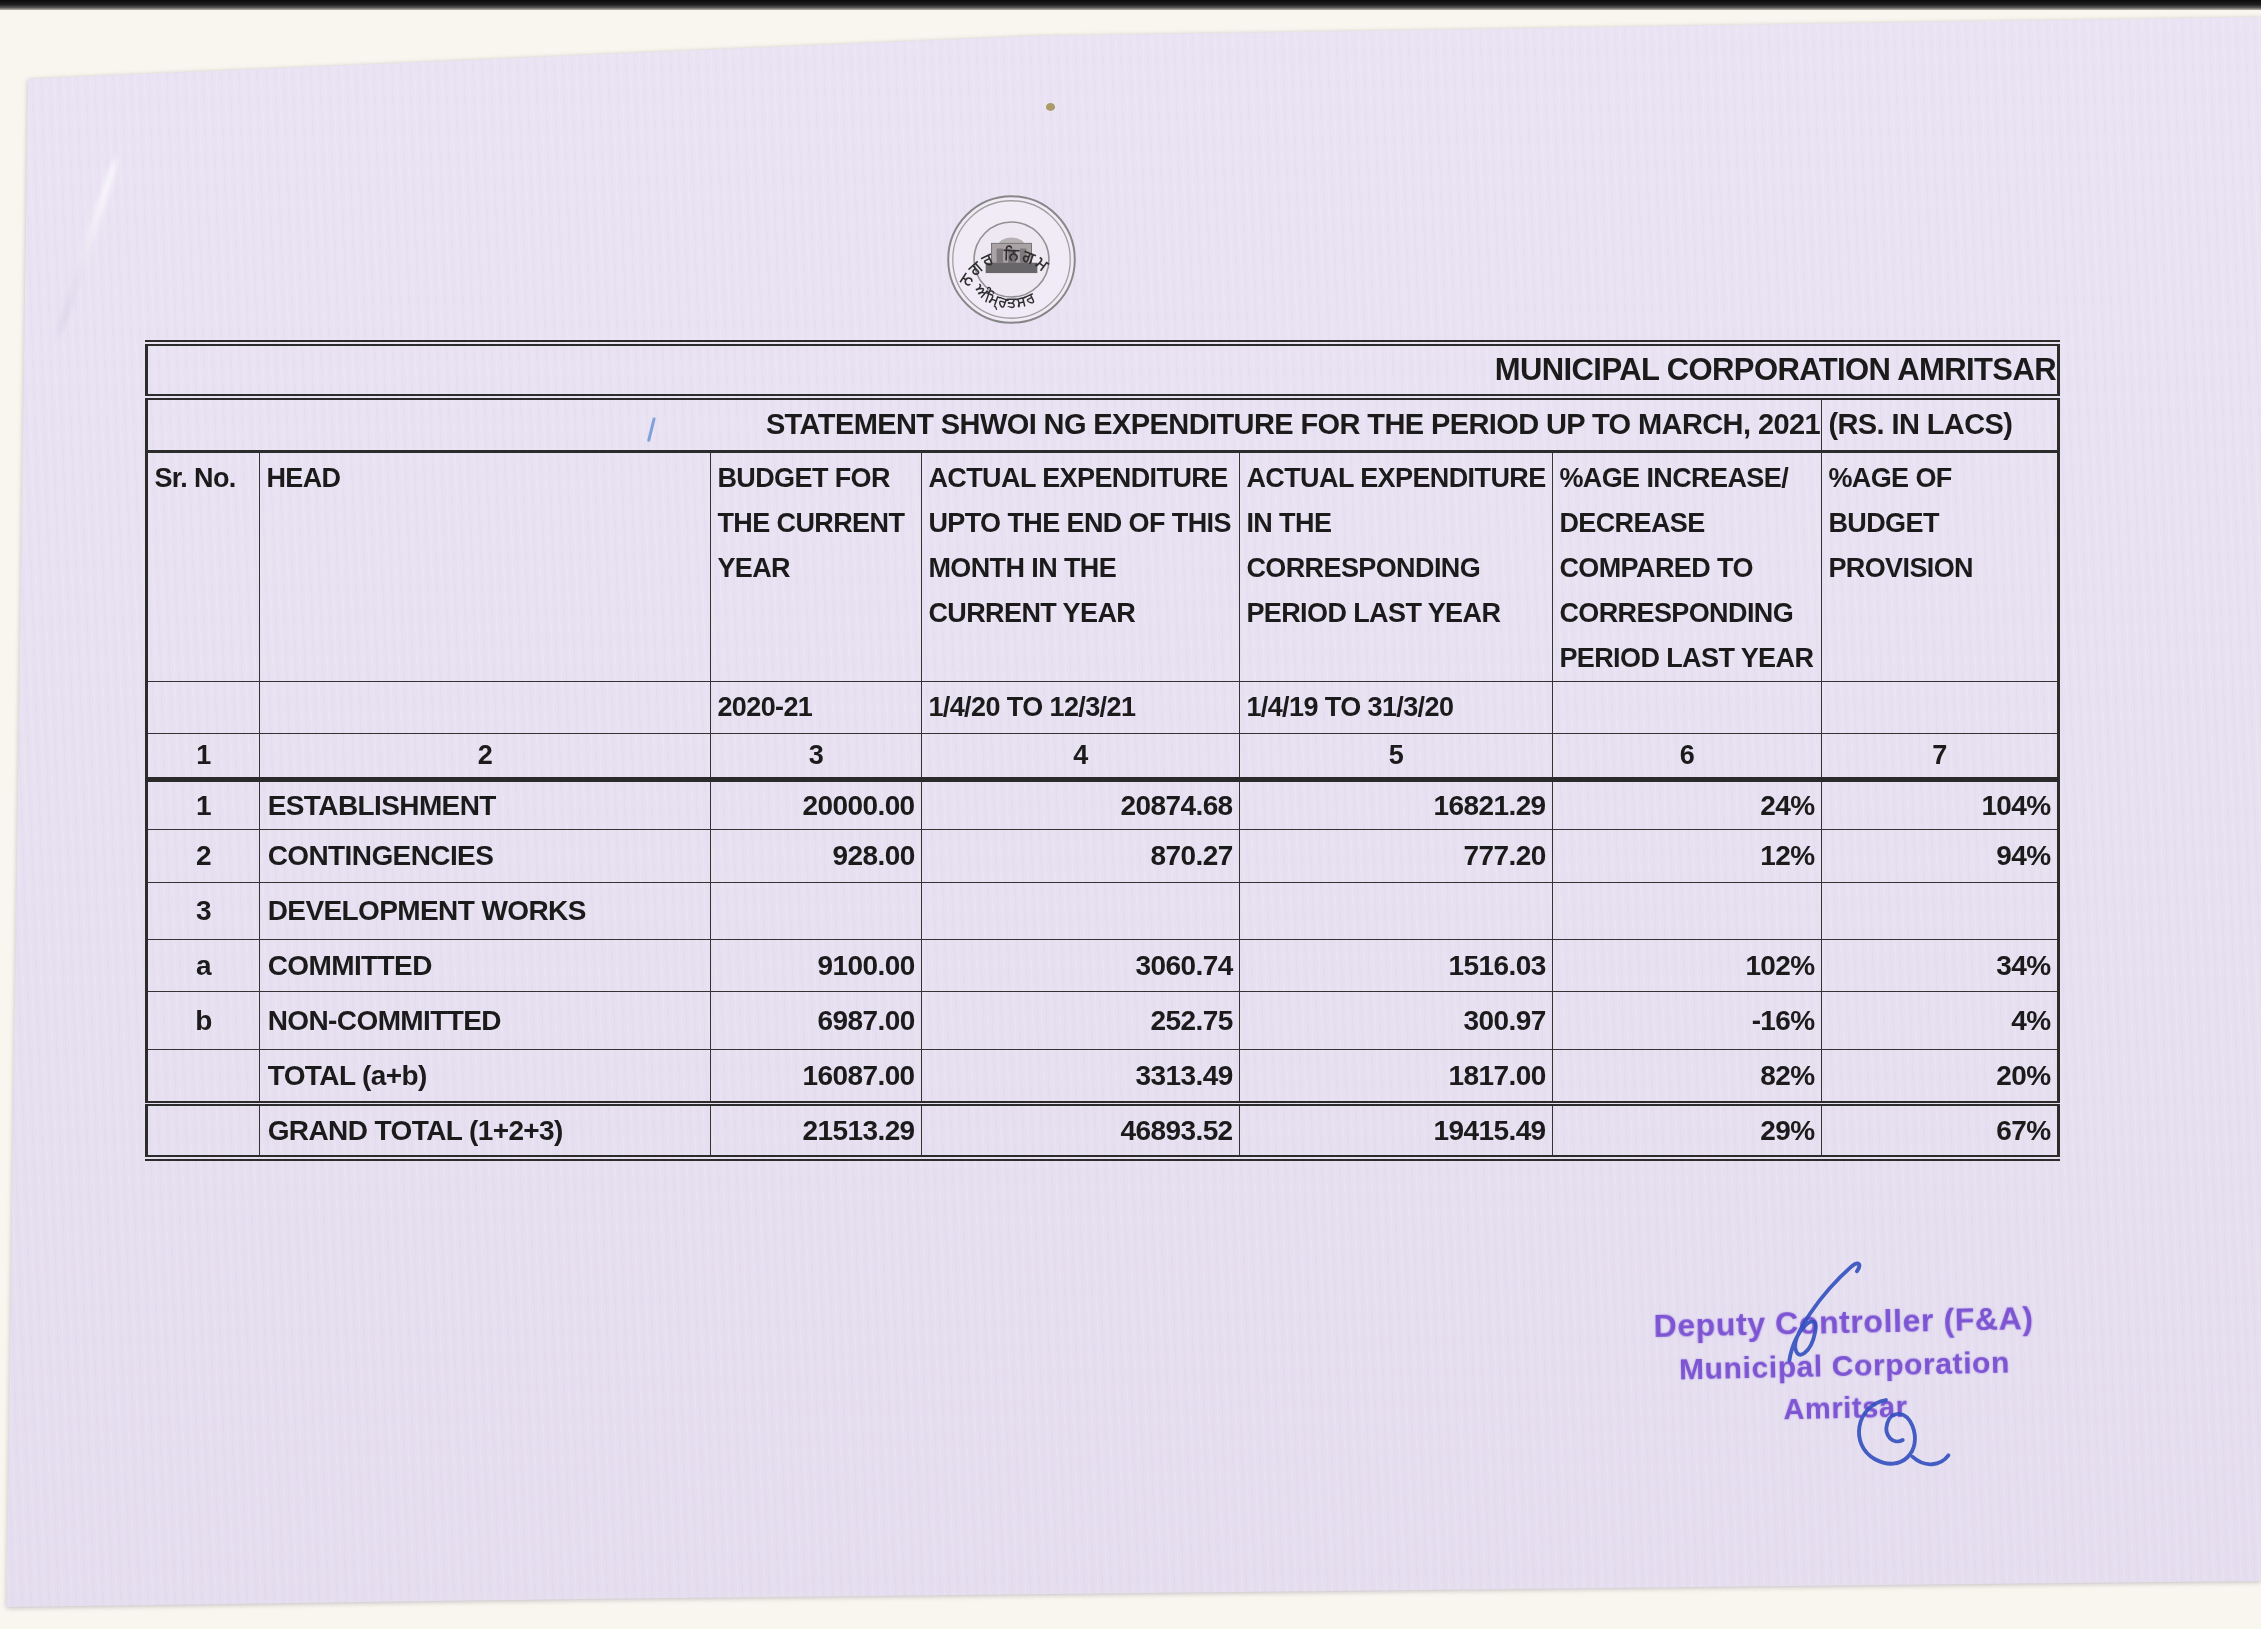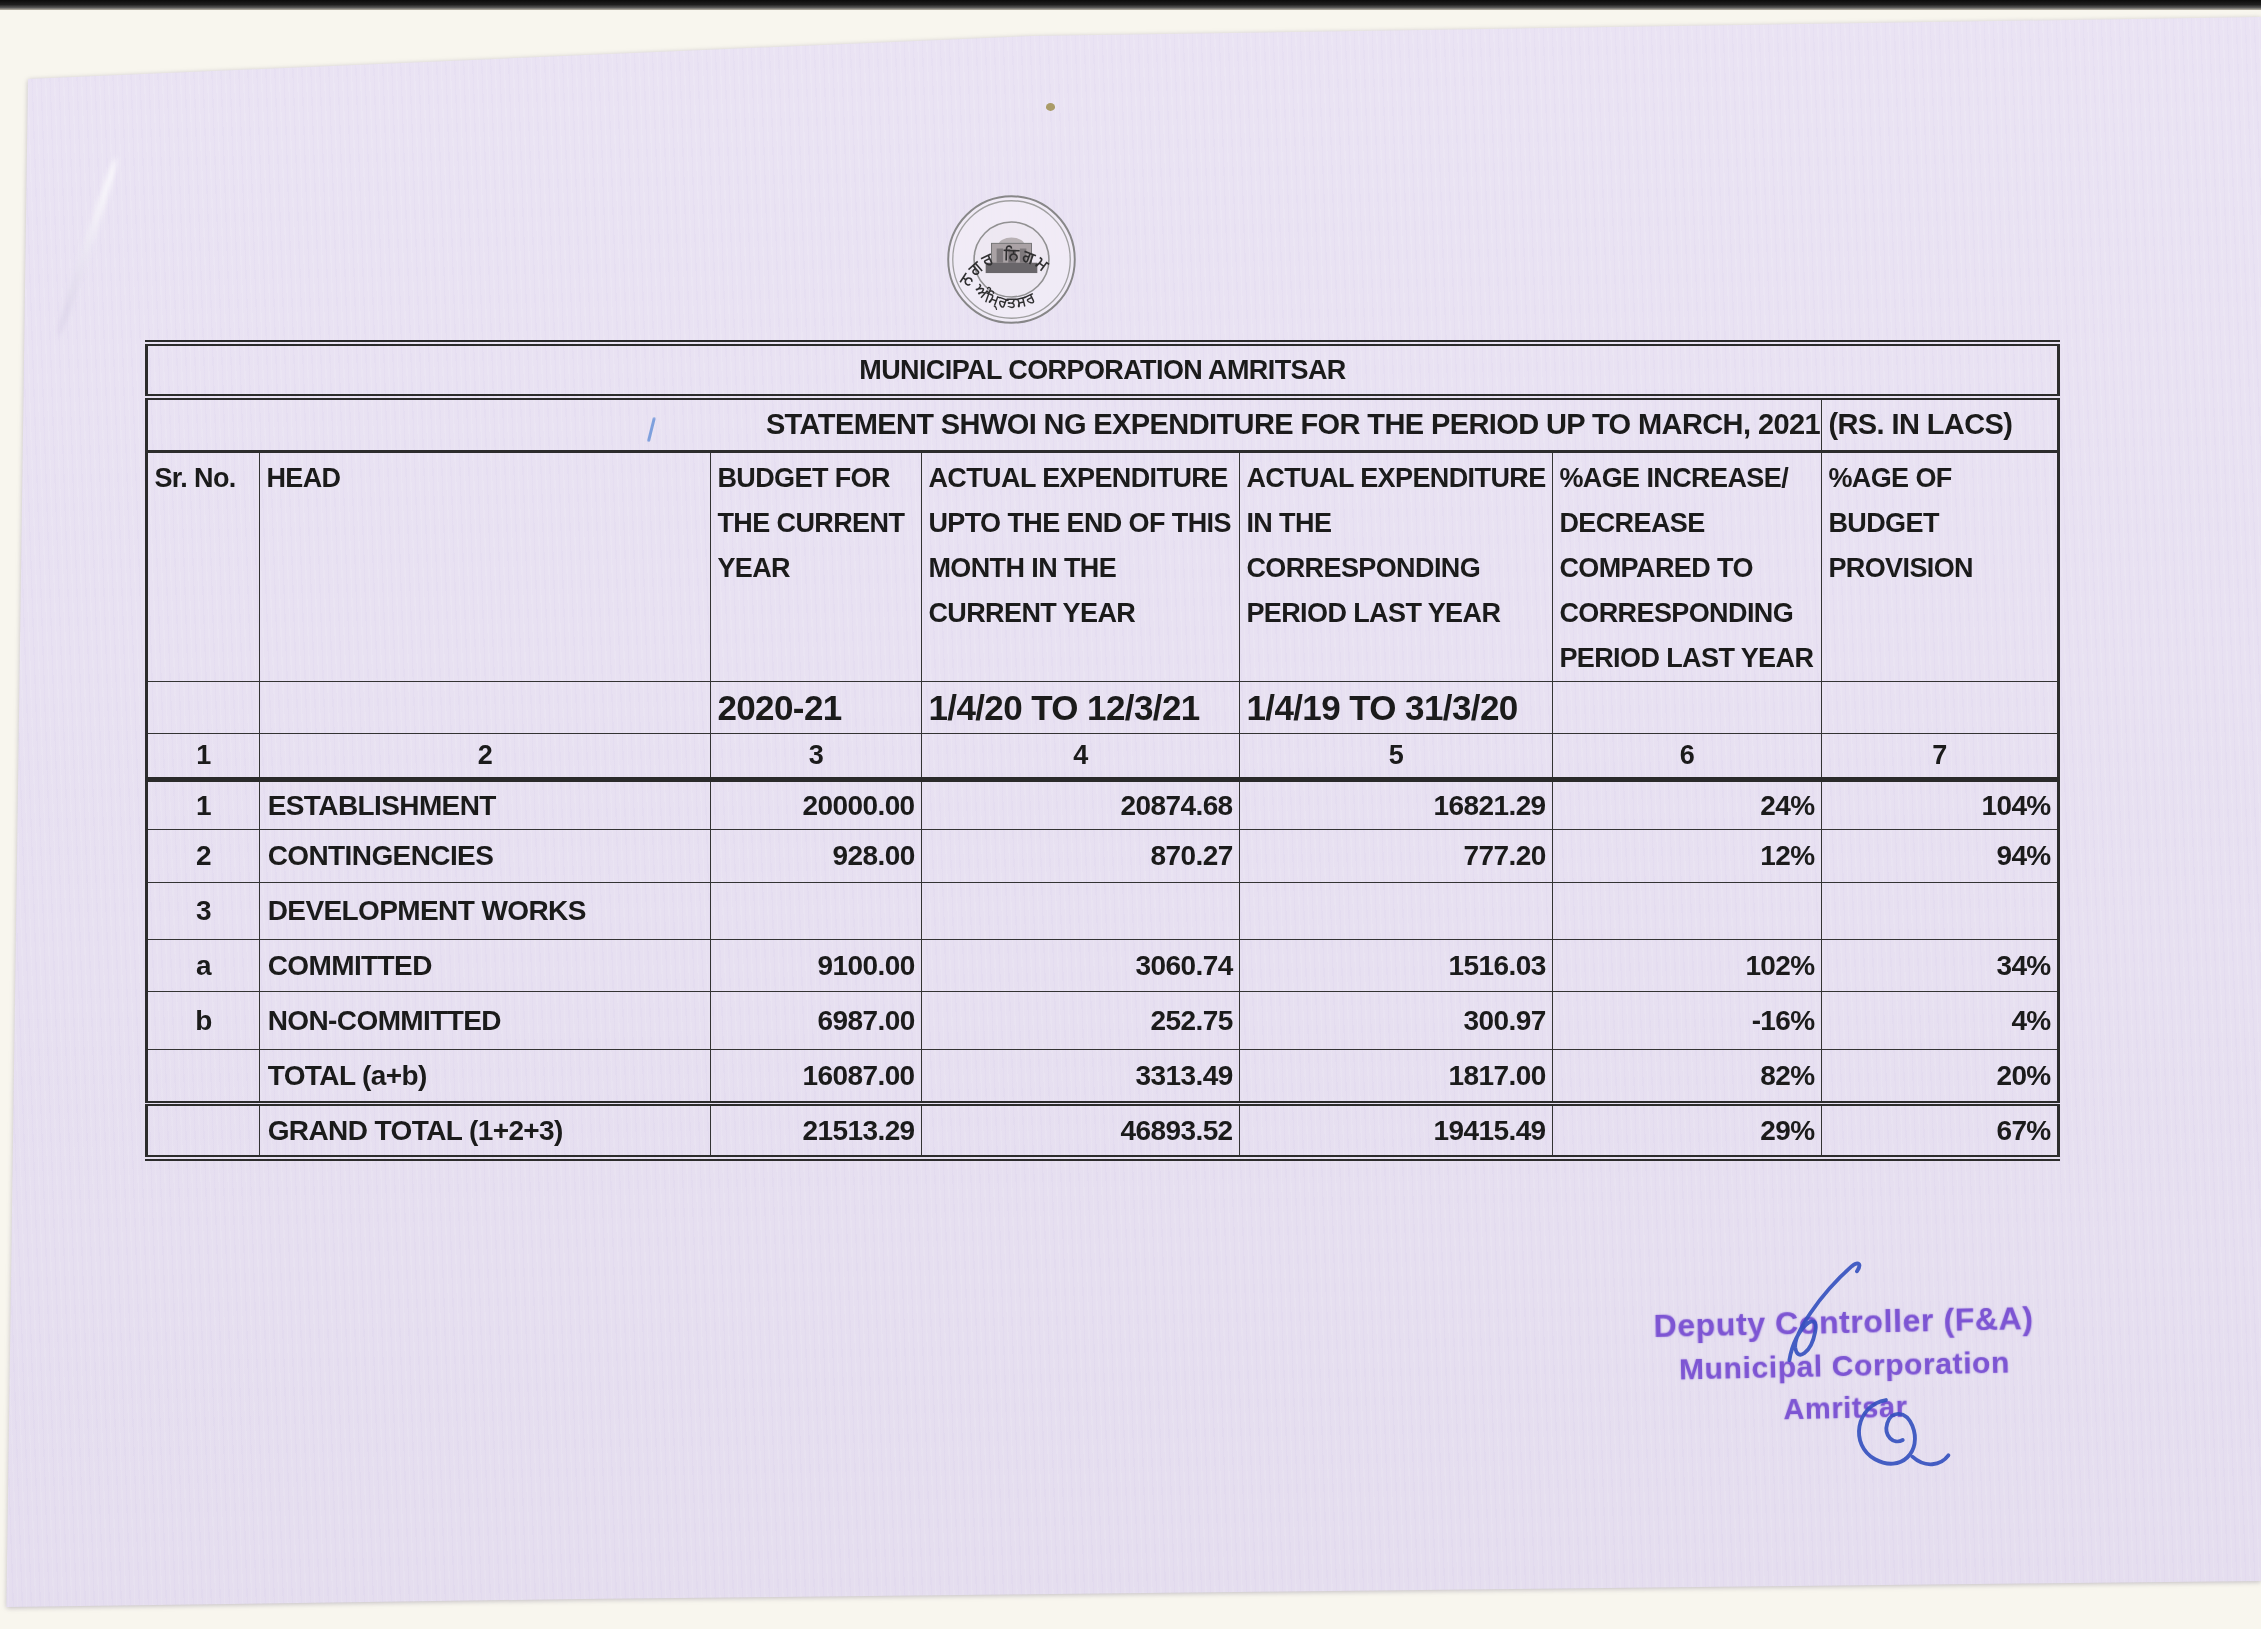--- a/index.html
+++ b/index.html
@@ -39,29 +39,29 @@
 
   
   table.sheet{
     position:absolute;left:145px;top:340px;width:1912px;
     border-collapse:collapse;table-layout:fixed;
     border-top:6.4px double #2c2c2c;border-bottom:6.4px double #2c2c2c;
     border-left:3.2px solid #2c2c2c;border-right:3.2px solid #2c2c2c;
     color:#1b1b1b;font-weight:bold;font-size:28px;letter-spacing:-0.6px;
   }
   table.sheet td{border:1.9px solid #333;overflow:hidden;}
-  tr.t-title td{border-bottom:6.4px double #2c2c2c;text-align:center;font-size:27px;}
+  tr.t-title td{border-bottom:6.4px double #2c2c2c;text-align:right;font-size:31px;}
   tr.t-sub td{border-bottom:3.2px solid #2c2c2c;font-size:29px;}
   tr.t-sub td.sub-main{text-align:right;}
   tr.t-sub td.sub-units{text-align:left;padding-left:6.4px;}
   tr.t-head td{
     vertical-align:top;text-align:left;padding:3.9px 5.2px 0 6.4px;
     font-size:27px;line-height:45px;white-space:pre-line;
   }
-  tr.t-years td{font-size:35px;text-align:left;padding-left:6.4px;}
+  tr.t-years td{font-size:27px;text-align:left;padding-left:6.4px;}
   tr.t-nums td{text-align:center;font-size:27px;border-bottom:5.2px solid #2a2a2a;}
   td.c-sr{text-align:center;}
   td.c-head{text-align:left;padding-left:7.7px;}
   td.c-num{text-align:right;padding-right:6.4px;margin-left:48px;}
   tr.t-total td{border-bottom:5.8px double #2c2c2c;}
 
   
   .stamp{
     position:absolute;left:1638px;top:1301px;width:413px;
     text-align:center;transform:rotate(-1.2deg);

